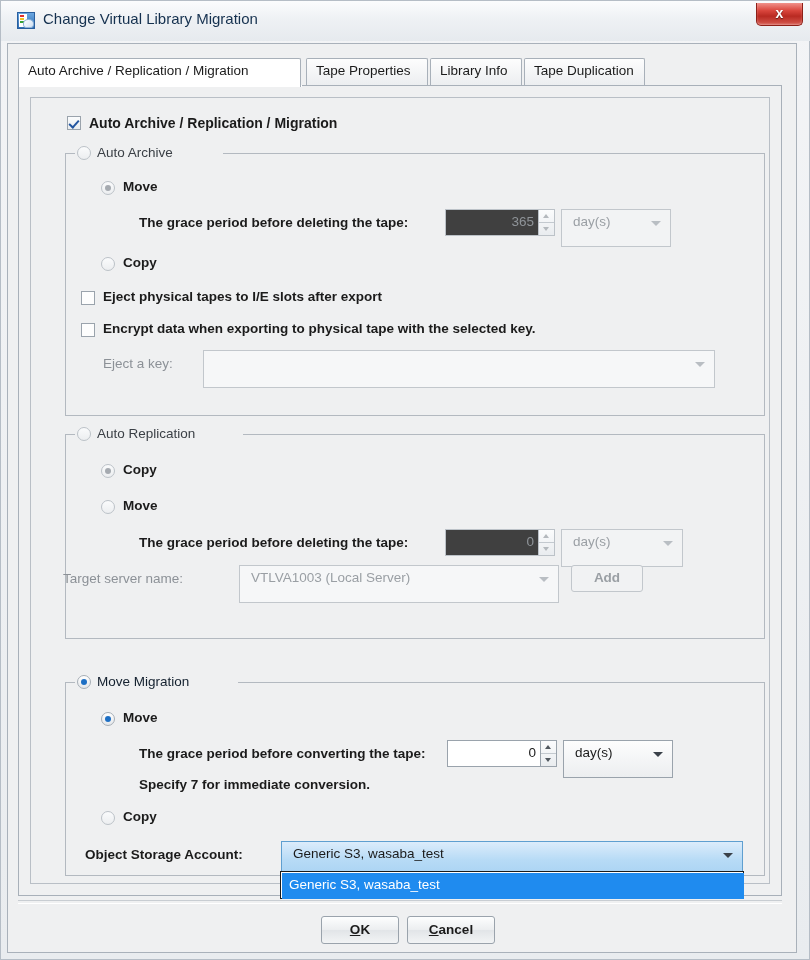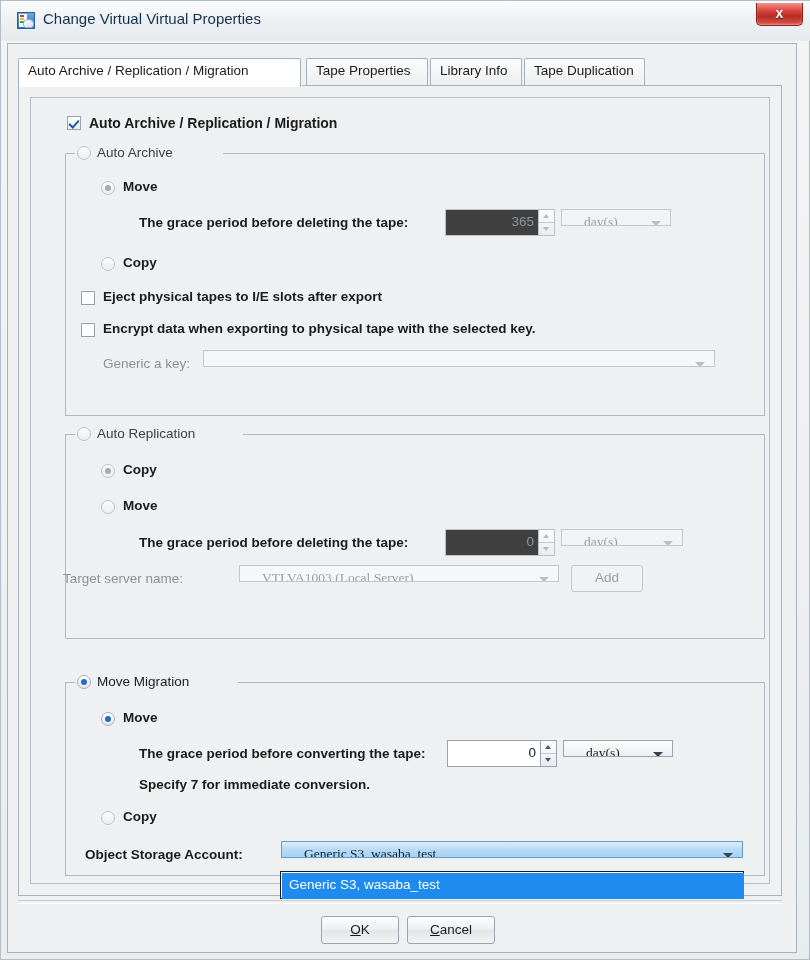--- a/index.html
+++ b/index.html
@@ -238,30 +238,29 @@
     border-right: 3px solid transparent;
   }
   .spin .arrows .ar.up::after { border-bottom: 4px solid #51585f; }
   .spin .arrows .ar.down::after { border-top: 4px solid #51585f; }
   .spin.disabled .arrows .ar.up::after { border-bottom-color: #b4b9be; }
   .spin.disabled .arrows .ar.down::after { border-top-color: #b4b9be; }
 
   
   .combo {
     position: absolute;
-    height: 17px;
+    height: 38px;
     box-sizing: border-box;
     border: 1px solid #9aa3ac;
     background: linear-gradient(180deg,#fdfdfd 0%,#eceef0 100%);
     font-size: 13.5px;
     color: #1b1b1b;
-    padding: 4px 0 0 22px;
+    padding: 4px 0 0 11px;
     white-space: nowrap;
     overflow: hidden;
-    font-family: Liberation Serif, serif;
   }
   .combo .arrow {
     position: absolute;
     right: 9px; top: 11px;
     width: 0; height: 0;
     border-left: 5px solid transparent;
     border-right: 5px solid transparent;
     border-top: 5px solid #3a4149;
   }
   .combo.disabled { color: #9a9fa4; border-color: #c2c7cc; background: #f2f3f4; }
@@ -275,20 +274,21 @@
   
   .btn {
     position: absolute;
     box-sizing: border-box;
     border: 1px solid #9aa3ac;
     border-radius: 3px;
     background: linear-gradient(180deg,#fdfefe 0%,#eceef0 48%,#e2e5e8 52%,#f2f4f5 100%);
     font-size: 13.5px;
     color: #1b1b1b;
     text-align: center;
+    font-weight: bold;
   }
   .btn.disabled { color: #9a9fa4; border-color: #c2c7cc; background: #f1f2f3; }
   .mn { text-decoration: underline; }
 
   
   #dropdown-popup {
     position: absolute;
     box-sizing: border-box;
     border: 1px solid #1b1b1b;
     background: #ffffff;
@@ -318,21 +318,21 @@
 <div id="window">
 
   <div id="titlebar">
     <div id="app-icon">
       <div class="ic-sheet"></div>
       <div class="dot d1"></div>
       <div class="dot d2"></div>
       <div class="dot d3"></div>
       <div class="ic-disc"></div>
     </div>
-    <div id="window-title">Change Virtual Virtual Properties</div>
+    <div id="window-title">Change Virtual Library Migration</div>
     <div id="close-button">x</div>
   </div>
 
   <div id="client">
 
     <div id="tabstrip">
       <div class="tab selected" style="left:0px; width:283px;">Auto Archive / Replication / Migration</div>
       <div class="tab" style="left:288px; width:122px;">Tape Properties</div>
       <div class="tab" style="left:412px; width:92px;">Library Info</div>
       <div class="tab" style="left:506px; width:121px;">Tape Duplication</div>
@@ -370,21 +370,21 @@
 
         <div class="rb disabled" style="left:70px; top:159px;"></div>
         <div class="lbl bold" style="left:92px; top:157px;">Copy</div>
 
         <div class="cb unchecked" style="left:50px; top:193px;"></div>
         <div class="lbl bold" style="left:72px; top:191px;">Eject physical tapes to I/E slots after export</div>
 
         <div class="cb unchecked" style="left:50px; top:225px;"></div>
         <div class="lbl bold" style="left:72px; top:223px;">Encrypt data when exporting to physical tape with the selected key.</div>
 
-        <div class="lbl dim" style="left:72px; top:258px; color:#8c9197;">Generic a key:</div>
+        <div class="lbl dim" style="left:72px; top:258px; color:#8c9197;">Eject a key:</div>
         <div class="combo disabled flat" style="left:172px; top:252px; width:512px;">
           <span></span>
           <span class="arrow"></span>
         </div>
 
         <div class="groupbox" style="left:34px; top:336px; width:700px; height:205px;"></div>
         <div class="group-title-mask" style="left:44px; top:328px; width:168px;"></div>
         <div class="rb disabled" style="left:46px; top:329px;"></div>
         <div class="lbl" style="left:66px; top:328px; color:#3b4046;">Auto Replication</div>
 

